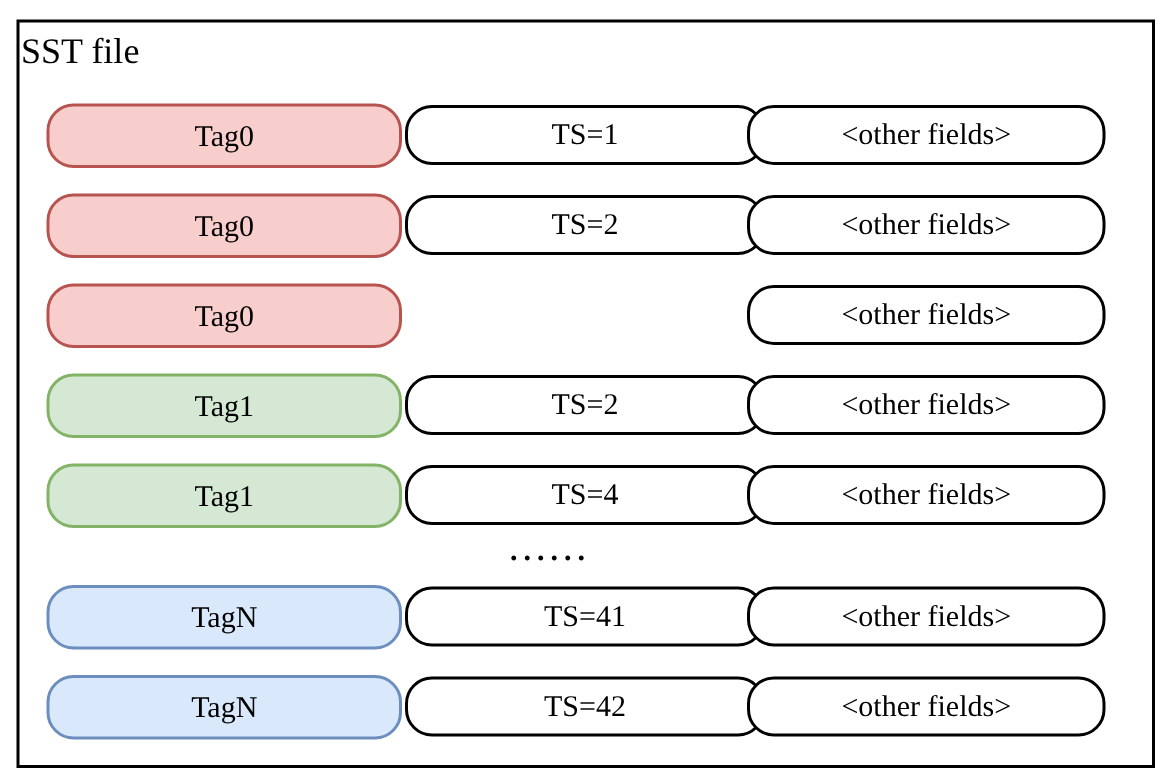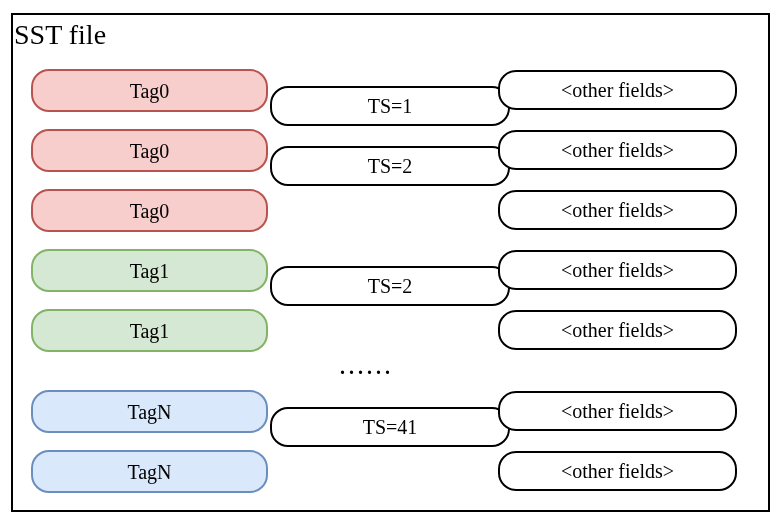--- a/index.html
+++ b/index.html
@@ -21,21 +21,21 @@
     width: 759px;
     height: 499px;
     border: 2px solid #000000;
     box-sizing: border-box;
     background: #ffffff;
   }
   .title {
     position: absolute;
     left: 1px;
     top: 7px;
-    font-size: 28px;
+    font-size: 24px;
     line-height: 26px;
     white-space: nowrap;
   }
   .row {
     position: absolute;
     left: 0;
     width: 100%;
     height: 43px;
   }
   .cell {
@@ -56,21 +56,20 @@
     height: 43px;
     border: 2px solid;
   }
   .ts-cell {
     left: 257px;
     top: 1px;
     width: 240px;
     height: 40px;
     border: 2px solid #000000;
     background: #ffffff;
-    margin-top: 16px;
   }
   .other-cell {
     left: 485px;
     top: 1px;
     width: 239px;
     height: 40px;
     border: 2px solid #000000;
     background: #ffffff;
   }
   .ellipsis {
@@ -109,28 +108,30 @@
   </div>
 
   <div class="row" style="top: 234px;">
     <div class="cell tag-cell" style="background-color: rgb(213, 232, 212); border-color: rgb(130, 179, 102);">Tag1</div>
     <div class="cell ts-cell">TS=2</div>
     <div class="cell other-cell">&lt;other fields&gt;</div>
   </div>
 
   <div class="row" style="top: 294px;">
     <div class="cell tag-cell" style="background-color: rgb(213, 232, 212); border-color: rgb(130, 179, 102);">Tag1</div>
+    <div class="cell ts-cell">TS=4</div>
     <div class="cell other-cell">&lt;other fields&gt;</div>
   </div>
 
   <div class="row" style="top: 375px;">
     <div class="cell tag-cell" style="background-color: rgb(218, 232, 252); border-color: rgb(108, 142, 191);">TagN</div>
     <div class="cell ts-cell">TS=41</div>
     <div class="cell other-cell">&lt;other fields&gt;</div>
   </div>
 
   <div class="row" style="top: 435px;">
     <div class="cell tag-cell" style="background-color: rgb(218, 232, 252); border-color: rgb(108, 142, 191);">TagN</div>
+    <div class="cell ts-cell">TS=42</div>
     <div class="cell other-cell">&lt;other fields&gt;</div>
   </div>
 </div>
   <div class="ellipsis">......</div>
 </div>
 
 </body></html>

